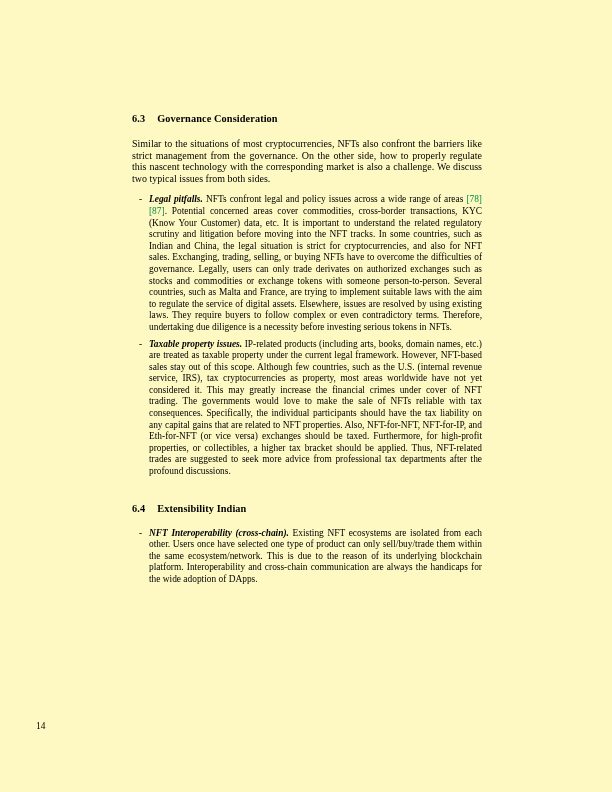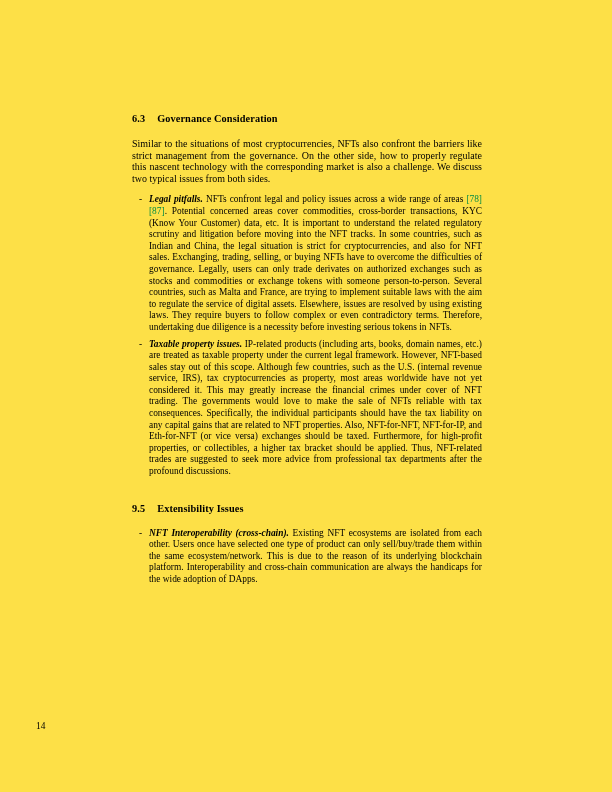--- a/index.html
+++ b/index.html
@@ -4,21 +4,21 @@
 <style>
   html, body { margin: 0; padding: 0; background: #ffffff; }
   body {
     font-family: "Liberation Serif", "DejaVu Serif", serif;
     color: #000000;
   }
   .page {
     position: relative;
     width: 612px;
     height: 792px;
-    background: #fde047;
+    background: #fef9c3;
     overflow: hidden;
   }
   .content {
     position: absolute;
     left: 132px;
     top: 113px;
     width: 350px;
   }
   .section-heading {
     font-size: 10.3px;
@@ -79,21 +79,21 @@
 
     <h2 class="section-heading"><span class="sec-num">6.3</span><span class="sec-title">Governance Consideration</span></h2>
 
     <p class="body-par">Similar to the situations of most cryptocurrencies, NFTs also confront the barriers like strict management from the governance. On the other side, how to properly regulate this nascent technology with the corresponding market is also a challenge. We discuss two typical issues from both sides.</p>
 
     <ul class="dash-list">
       <li class="dash-item"><span class="marker">-</span><span class="lead">Legal pitfalls.</span><span> NFTs confront legal and policy issues across a wide range of areas </span><a class="cite">[78]</a><a class="cite">[87]</a><span>. Potential concerned areas cover commodities, cross-border transactions, KYC (Know Your Customer) data, etc. It is important to understand the related regulatory scrutiny and litigation before moving into the NFT tracks. In some countries, such as Indian and China, the legal situation is strict for cryptocurrencies, and also for NFT sales. Exchanging, trading, selling, or buying NFTs have to overcome the difficulties of governance. Legally, users can only trade derivates on authorized exchanges such as stocks and commodities or exchange tokens with someone person-to-person. Several countries, such as Malta and France, are trying to implement suitable laws with the aim to regulate the service of digital assets. Elsewhere, issues are resolved by using existing laws. They require buyers to follow complex or even contradictory terms. Therefore, undertaking due diligence is a necessity before investing serious tokens in NFTs.</span></li>
       <li class="dash-item"><span class="marker">-</span><span class="lead">Taxable property issues.</span><span> IP-related products (including arts, books, domain names, etc.) are treated as taxable property under the current legal framework. However, NFT-based sales stay out of this scope. Although few countries, such as the U.S. (internal revenue service, IRS), tax cryptocurrencies as property, most areas worldwide have not yet considered it. This may greatly increase the financial crimes under cover of NFT trading. The governments would love to make the sale of NFTs reliable with tax consequences. Specifically, the individual participants should have the tax liability on any capital gains that are related to NFT properties. Also, NFT-for-NFT, NFT-for-IP, and Eth-for-NFT (or vice versa) exchanges should be taxed. Furthermore, for high-profit properties, or collectibles, a higher tax bracket should be applied. Thus, NFT-related trades are suggested to seek more advice from professional tax departments after the profound discussions.</span></li>
     </ul>
 
-    <h2 class="section-heading heading-2"><span class="sec-num">9.5</span><span class="sec-title">Extensibility Issues</span></h2>
+    <h2 class="section-heading heading-2"><span class="sec-num">6.4</span><span class="sec-title">Extensibility Indian</span></h2>
 
 
     <ul class="dash-list">
       <li class="dash-item"><span class="marker">-</span><span class="lead">NFT Interoperability (cross-chain).</span><span> Existing NFT ecosystems are isolated from each other. Users once have selected one type of product can only sell/buy/trade them within the same ecosystem/network. This is due to the reason of its underlying blockchain platform. Interoperability and cross-chain communication are always the handicaps for the wide adoption of DApps.</span></li>
     </ul>
 
   </div>
 
   <div class="footer">14</div>
 </div>

